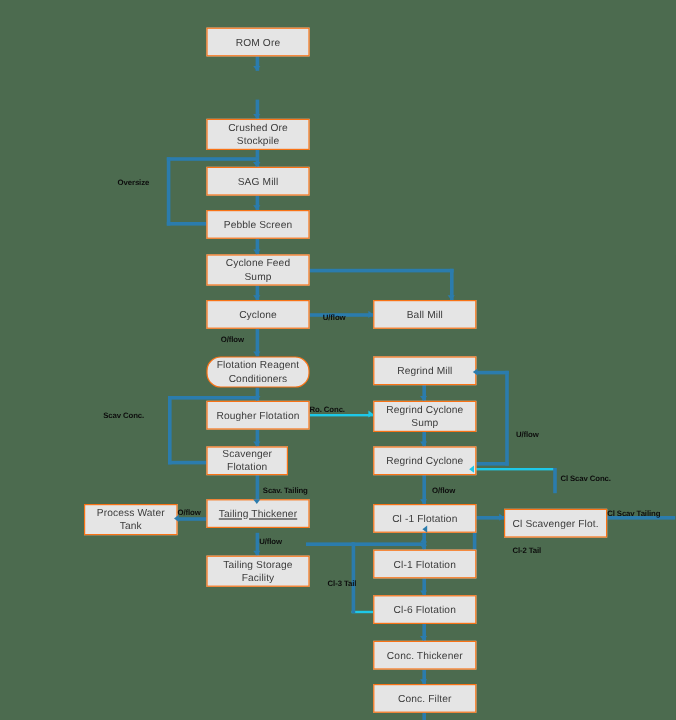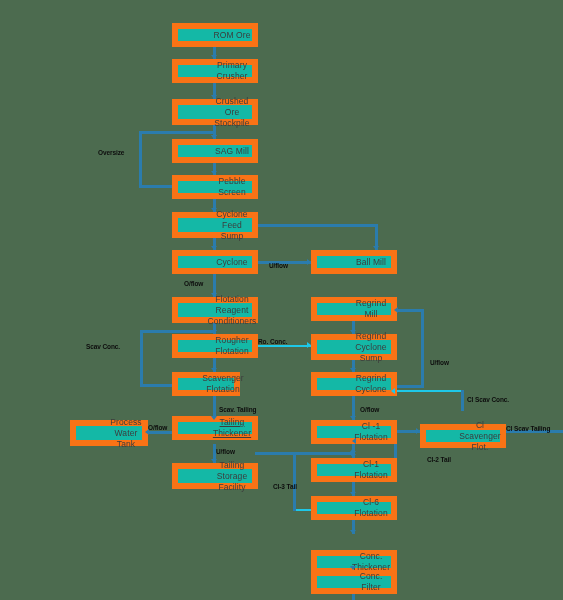--- a/index.html
+++ b/index.html
@@ -1,33 +1,32 @@
 <!DOCTYPE html>
 <html><head>
 <meta charset="utf-8">
 <style>
   html,body{margin:0;padding:0;background:#4c6b4f;}
   body{font-family:"Liberation Sans", sans-serif;}
   #stage{position:relative;width:563px;height:600px;background:#4c6b4f;overflow:hidden;}
   .node{
     position:absolute;
-    background:#14b8a6;
-    border:6px solid #f97316;
+    background:#e5e5e5;
+    border:1px solid #f97316;
     box-sizing:border-box;
     color:#3c3c3c;
     font-size:8.5px;
     line-height:11px;
     display:flex;
     align-items:center;
     justify-content:center;
     text-align:center;
     z-index:3;
     letter-spacing:.1px;
     white-space:pre-line;
-    padding-left:34px;
   }
   .seg{position:absolute;background:#2b7cad;z-index:2;}
   .seg.cy{background:#1ec8e8;}
   .lbl{
     position:absolute;
     color:#0d0d0d;
     font-size:6.5px;
     font-weight:bold;
     line-height:8px;
     white-space:nowrap;
@@ -148,47 +147,46 @@
 
   <div class="seg" style="left:352px;top:520px;width:3px;height:14px;"></div>
   <div class="arrow down" style="left:350px;top:530px;"></div>
 
   <div class="seg" style="left:352px;top:558px;width:3px;height:12px;"></div>
   <div class="arrow down" style="left:350px;top:566px;"></div>
 
   <div class="seg" style="left:352px;top:594px;width:3px;height:6px;"></div>
 
   <div class="node" style="left:172px;top:23px;width:86px;height:24px;">ROM Ore</div>
-  <div class="node" style="left:172px;top:59px;width:86px;height:24px;">Primary Crusher</div>
   <div class="node" style="left:172px;top:99px;width:86px;height:26px;">Crushed Ore
 Stockpile</div>
   <div class="node" style="left:172px;top:139px;width:86px;height:24px;">SAG Mill</div>
   <div class="node" style="left:172px;top:175px;width:86px;height:24px;">Pebble Screen</div>
   <div class="node" style="left:172px;top:212px;width:86px;height:26px;">Cyclone Feed
 Sump</div>
   <div class="node" style="left:172px;top:250px;width:86px;height:24px;">Cyclone</div>
   <div class="node" style="left:311px;top:250px;width:86px;height:24px;">Ball  Mill</div>
-  <div class="node" style="left:172px;top:297px;width:86px;height:26px;">Flotation  Reagent
+  <div class="node" style="left:172px;top:297px;width:86px;height:26px;border-radius:12px;">Flotation  Reagent
 Conditioners</div>
   <div class="node" style="left:172px;top:334px;width:86px;height:24px;">Rougher Flotation</div>
   <div class="node" style="left:172px;top:372px;width:68px;height:24px;">Scavenger Flotation</div>
   <div class="node" style="left:311px;top:297px;width:86px;height:24px;">Regrind Mill</div>
   <div class="node" style="left:311px;top:334px;width:86px;height:26px;">Regrind Cyclone
 Sump</div>
   <div class="node" style="left:311px;top:372px;width:86px;height:24px;">Regrind Cyclone</div>
   <div class="node" style="left:70px;top:420px;width:78px;height:26px;">Process Water
 Tank</div>
   <div class="node" style="left:172px;top:416px;width:86px;height:24px;text-decoration:underline;">Tailing Thickener</div>
   <div class="node" style="left:172px;top:463px;width:86px;height:26px;">Tailing Storage
 Facility</div>
   <div class="node" style="left:311px;top:420px;width:86px;height:24px;">Cl -1 Flotation</div>
   <div class="node" style="left:420px;top:411px;width:86px;height:24px;margin-top:13px;">Cl Scavenger Flot.</div>
   <div class="node" style="left:311px;top:458px;width:86px;height:24px;">Cl-1 Flotation</div>
   <div class="node" style="left:311px;top:496px;width:86px;height:24px;">Cl-6 Flotation</div>
-  <div class="node" style="left:311px;top:534px;width:86px;height:24px;margin-top:16px;">Conc. Thickener</div>
+  <div class="node" style="left:311px;top:534px;width:86px;height:24px;">Conc. Thickener</div>
   <div class="node" style="left:311px;top:570px;width:86px;height:24px;">Conc. Filter</div>
 
   <div class="lbl" style="left:98px;top:149px;">Oversize</div>
   <div class="lbl" style="left:269px;top:262px;">U/flow</div>
   <div class="lbl" style="left:184px;top:280px;">O/flow</div>
   <div class="lbl" style="left:86px;top:343px;">Scav Conc.</div>
   <div class="lbl" style="left:258px;top:338px;">Ro. Conc.</div>
   <div class="lbl" style="left:430px;top:359px;">U/flow</div>
   <div class="lbl" style="left:360px;top:406px;">O/flow</div>
   <div class="lbl" style="left:219px;top:406px;">Scav. Tailing</div>

